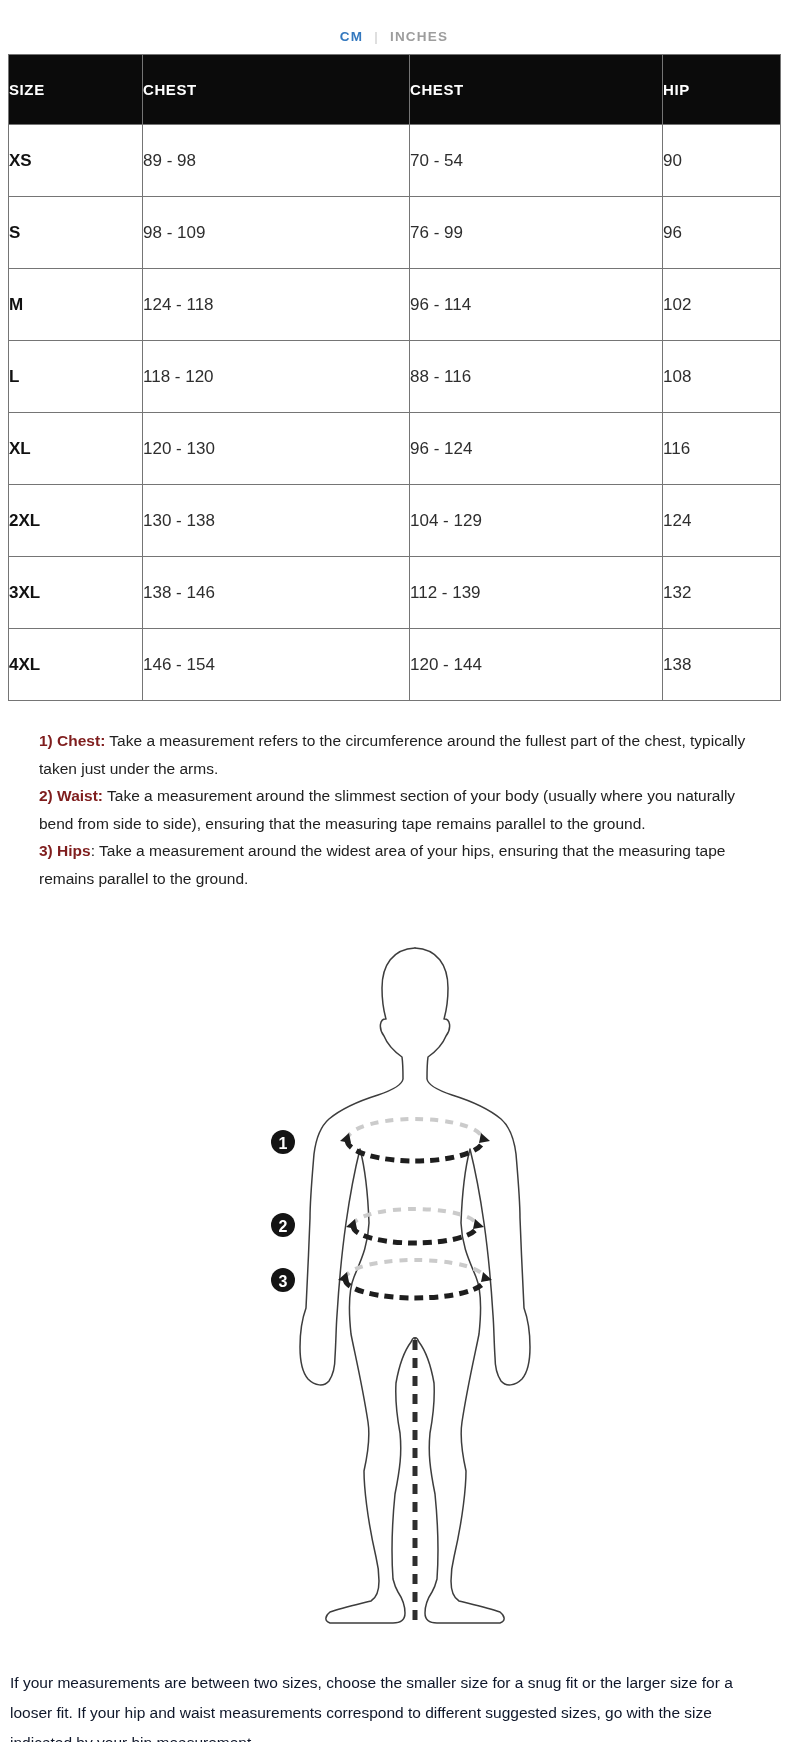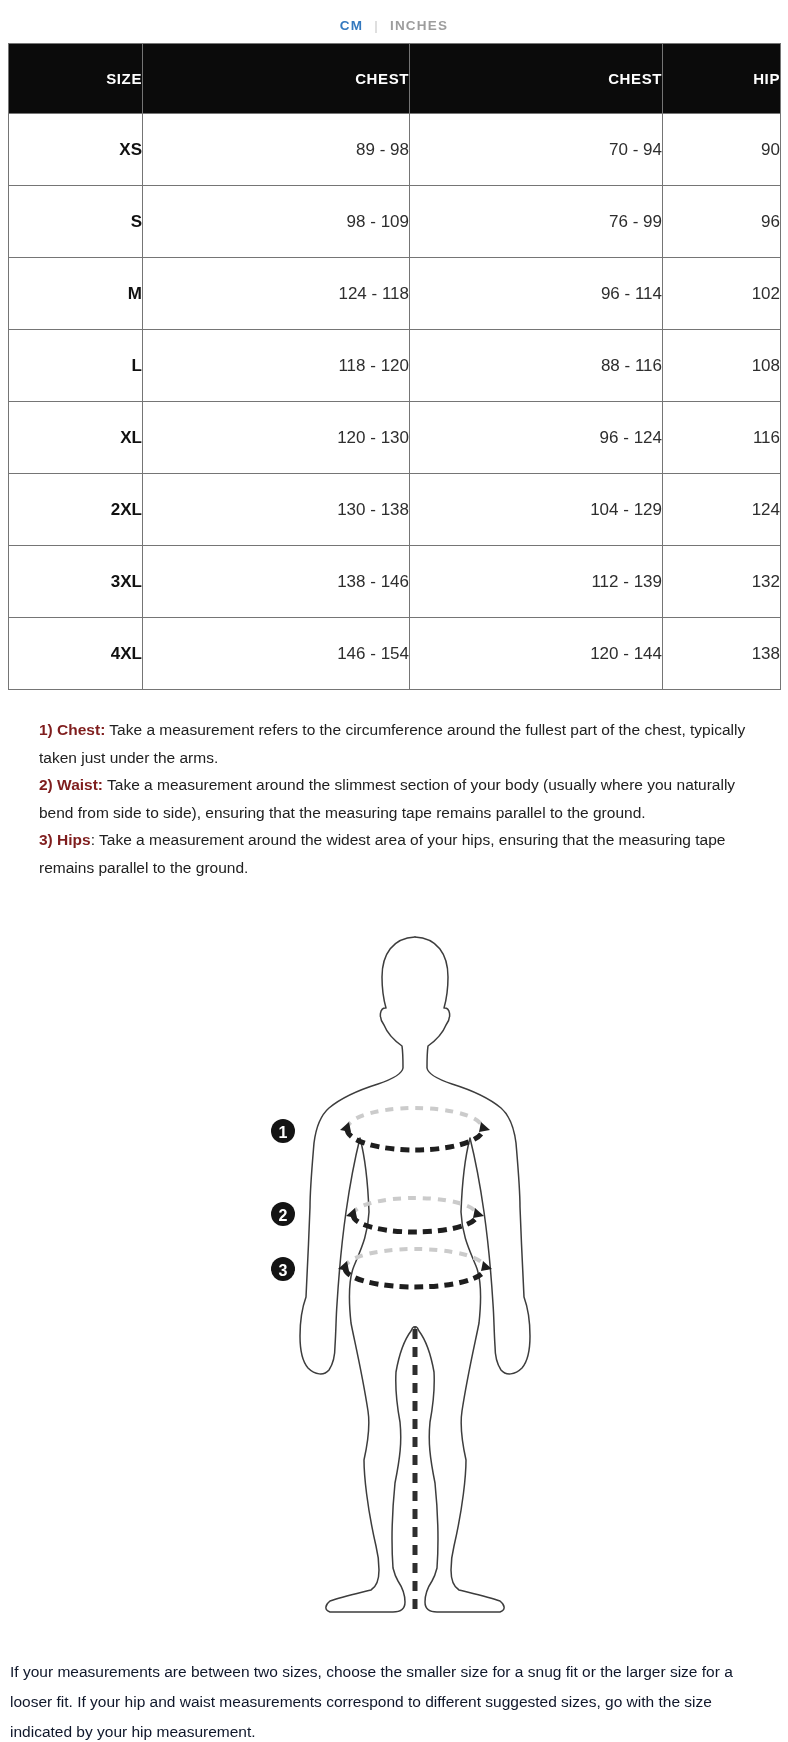--- a/index.html
+++ b/index.html
@@ -4,31 +4,31 @@
 <style>
   * { margin:0; padding:0; box-sizing:border-box; }
   html,body { background:#fff; }
   body {
     width:788px; height:1742px; overflow:hidden;
     font-family:"Liberation Sans","DejaVu Sans",sans-serif;
     color:#222;
   }
   
   .unit-toggle {
-    padding-top:18px; text-align:center;
+    padding-top:29px; text-align:center;
     font-size:13.5px; font-weight:700; letter-spacing:1.2px;
   }
   .unit-toggle .cm { color:#3378be; cursor:pointer; }
   .unit-toggle .sep { color:#c9c9c9; font-weight:400; margin:0 11px; }
   .unit-toggle .inches { color:#9d9d9d; cursor:pointer; }
   
   table.size-chart {
     margin:10px 8px 11px 8px; width:772px;
     border-collapse:collapse; table-layout:fixed;
-    text-align:right;
+    text-align:left;
   }
   table.size-chart th, table.size-chart td { border:1px solid #757575; }
   table.size-chart thead th {
     background:#0b0b0b; color:#fff; height:70px;
     font-size:15px; font-weight:700; letter-spacing:.6px;
   }
   table.size-chart tbody td { height:72px; font-size:17px; color:#2e2e2e; }
   table.size-chart tbody td.size-col { font-weight:700; color:#111; }
   col.c-size { width:134px; } col.c-chest { width:267px; }
   col.c-waist { width:253px; } col.c-hip { width:118px; }
@@ -69,21 +69,21 @@
         <th>SIZE</th>
         <th>CHEST</th>
         <th>CHEST</th>
         <th>HIP</th>
       </tr>
     </thead>
     <tbody>
       <tr>
         <td class="size-col">XS</td>
         <td>89 - 98</td>
-        <td>70 - 94</td>
+        <td>70 - 54</td>
         <td>90</td>
       </tr>
       <tr>
         <td class="size-col">S</td>
         <td>98 - 109</td>
         <td>76 - 99</td>
         <td>96</td>
       </tr>
       <tr>
         <td class="size-col">M</td>

